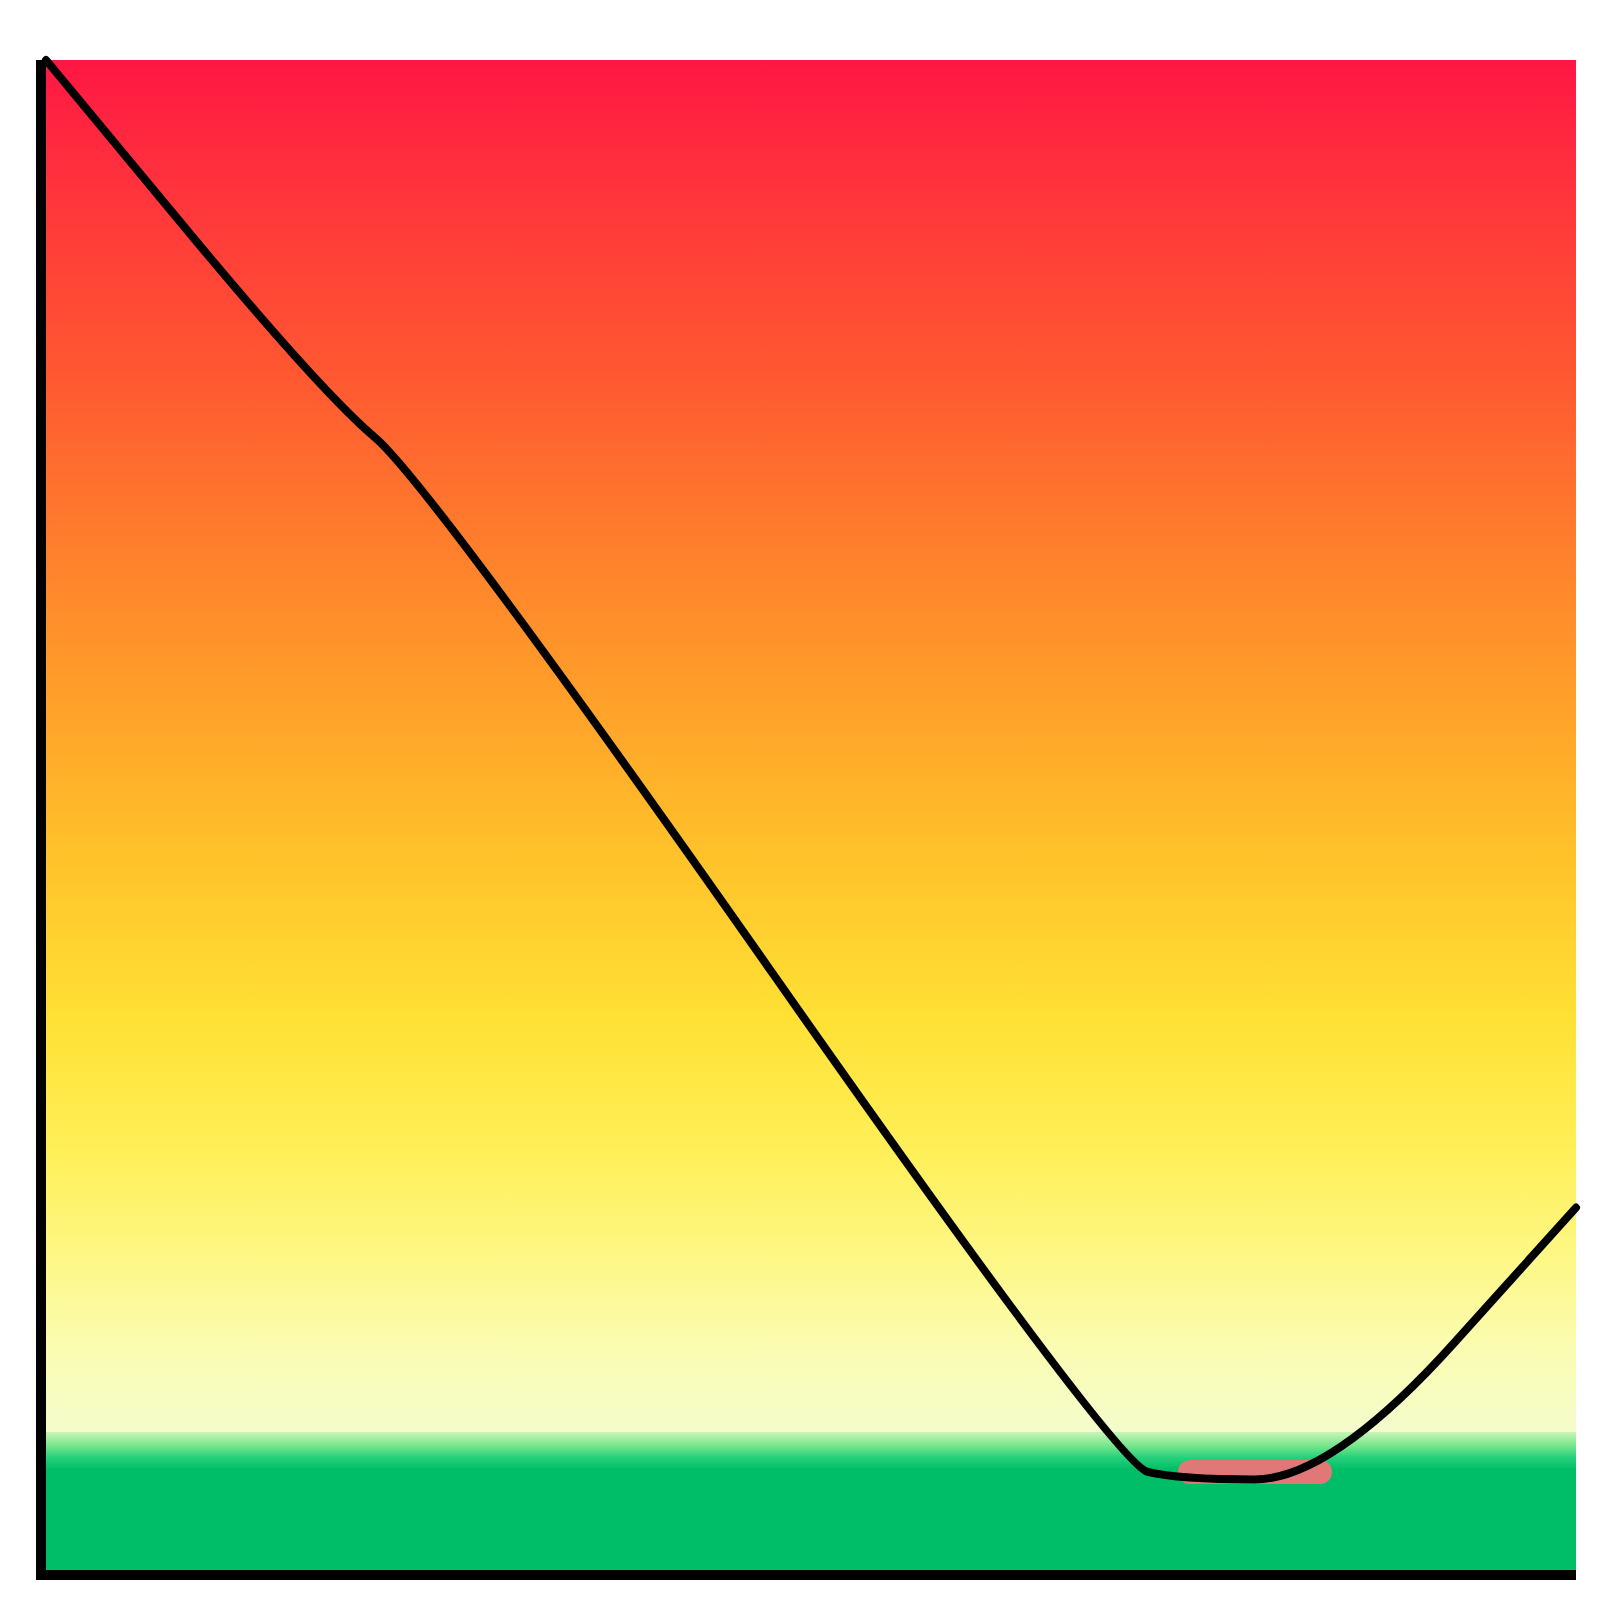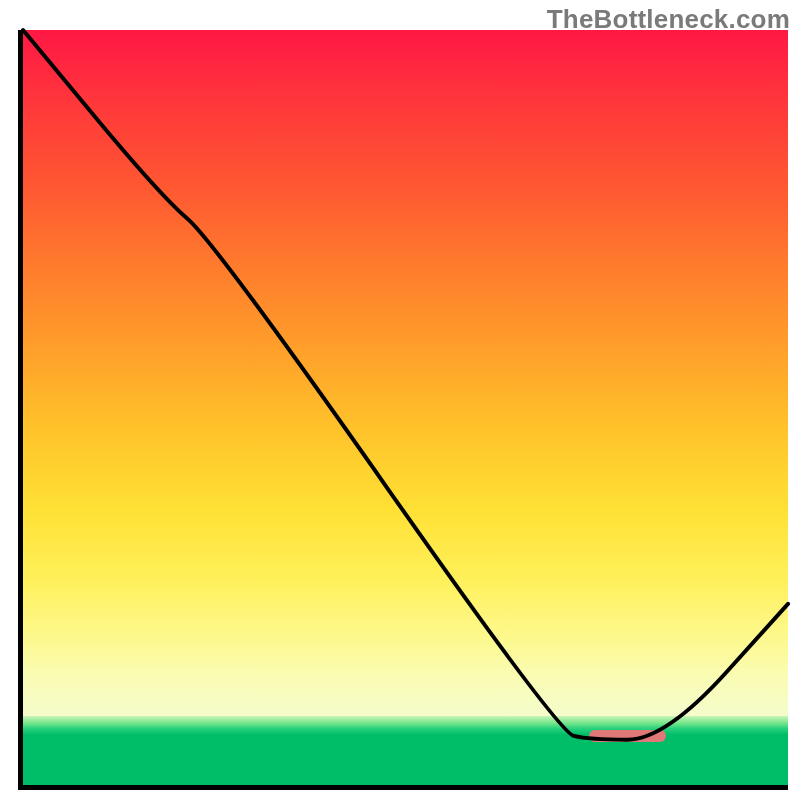--- a/index.html
+++ b/index.html
@@ -86,21 +86,20 @@
     height: 12px;
     border-radius: 6px;
     background: #e07878;
   }
 </style>
 </head>
 <body>
 
 <div class="stage">
 
-  <div class="watermark">TheBottleneck.com</div>
 
   <div class="plot-frame">
 
     <div class="gradient"></div>
     <div class="green-strip"></div>
     <div class="bottom-green"></div>
 
     <div class="marker" id="valley-marker" style="left: 566.1px; top: 699.925px; width: 76.5px;"></div>
 
     <svg class="curve" viewBox="0 0 765 755" preserveAspectRatio="none">

